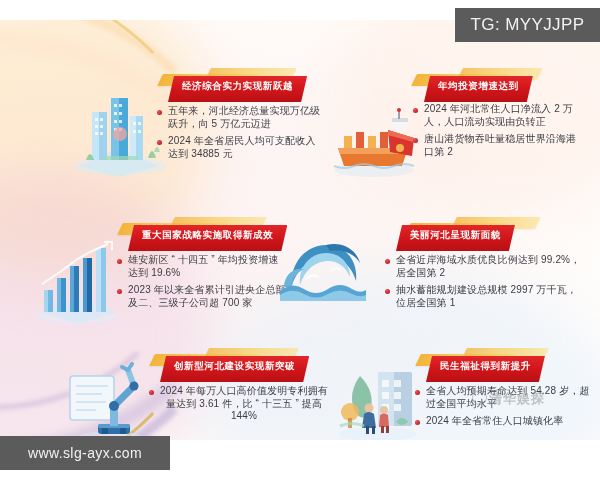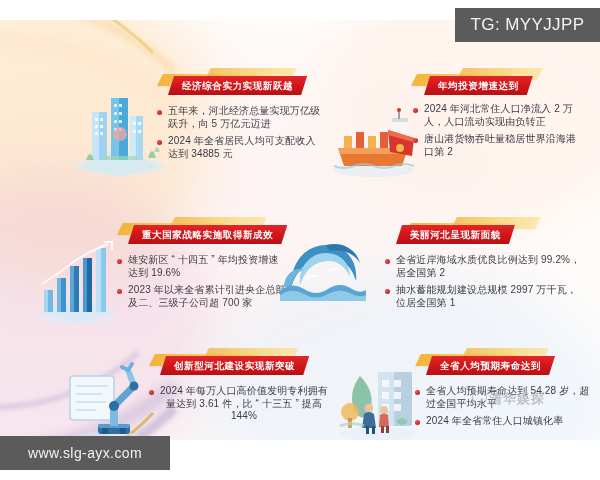--- a/index.html
+++ b/index.html
@@ -32,21 +32,21 @@
   
   .ribbon{position:absolute;pointer-events:none;}
   .ribbon i{
     position:absolute;display:block;height:12px;border-radius:1px;
     background:linear-gradient(90deg,#f3b33a 0%,#f7cf63 45%,#fae49a 100%);
     transform:skewX(-26deg);box-shadow:0 1px 2px rgba(0,0,0,.06);
   }
 
   
   .banner{
-    position:absolute;height:19px;line-height:19px;
+    position:absolute;height:26px;line-height:19px;
     background:linear-gradient(180deg,#e2262a 0%,#cf1519 55%,#b81015 100%);
     color:#fff;font-size:9.5px;font-weight:bold;letter-spacing:.6px;
     text-align:center;white-space:nowrap;
     box-shadow:0 2px 3px rgba(150,20,24,.28);
     clip-path:polygon(6px 0,100% 0,calc(100% - 6px) 100%,0 100%);
     padding:0 14px;
   }
 
   
   .block{position:absolute;}
@@ -302,21 +302,21 @@
         <rect x="56" y="68" width="3" height="7" fill="#8f3f3a"></rect>
         <path d="M66 64 q6 -8 12 0 q-6 6 -12 0 Z" fill="#86c79f" opacity=".8"></path>
         <path d="M10 68 q12 -5 24 0" stroke="#a9d8bd" stroke-width="3" fill="none" opacity=".7"></path>
       </svg>
     </div>
 
     <div class="ribbon" style="left:408px;top:328px;width:180px;height:22px;">
       <i style="left:10px;top:6px;width:94px;"></i>
       <i style="left:56px;top:0px;width:82px;opacity:.75;"></i>
     </div>
-    <div class="banner" style="left:426px;top:336px;">全省人均预期寿命达到</div>
+    <div class="banner" style="left:426px;top:336px;">民生福祉得到新提升</div>
 
     <div class="block" style="left:414px;top:365px;width:176px;">
       <ul class="bullets">
         <li>全省人均预期寿命达到 54.28 岁，超过全国平均水平</li>
         <li>2024 年全省常住人口城镇化率</li>
       </ul>
     </div>
 
     <div class="watermark" style="left:472px;top:370px;">
       <span class="wm-ring"></span><span>清华娱探</span>

